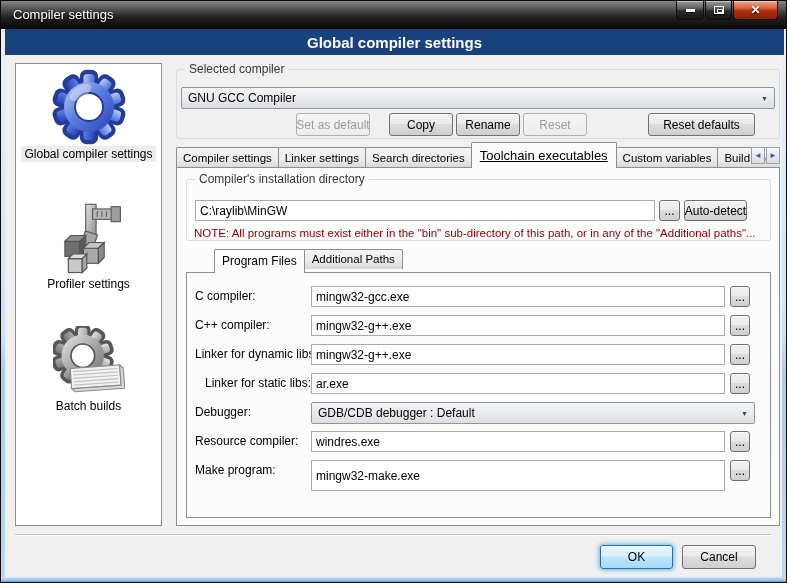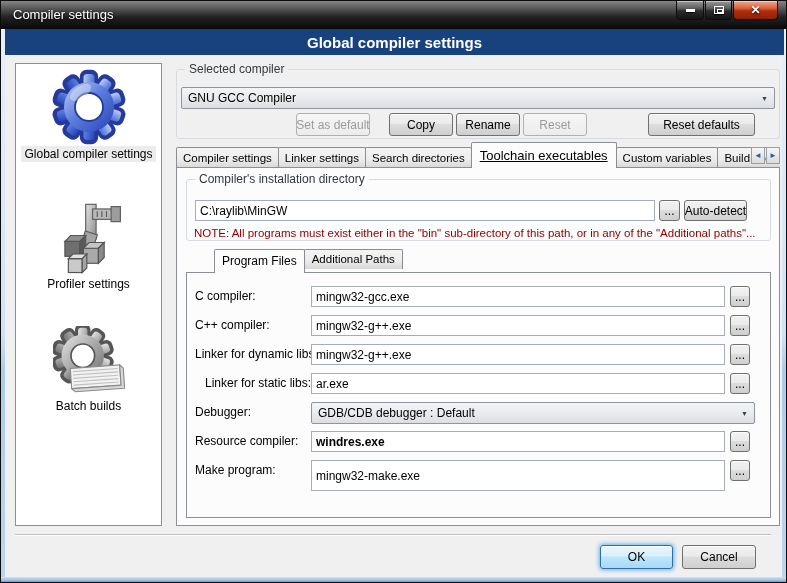--- a/index.html
+++ b/index.html
@@ -373,21 +373,21 @@
       <span>...</span>
     </div>
 
   <span class="field-label" style="left:194px; top:404px;">Debugger:</span>
   <div class="combo z6" style="left:310px; top:401px; width:444px; height:22px;">
     <span>GDB/CDB debugger : Default</span>
     <span class="arrow">▼</span>
   </div>
 
   <span class="field-label" style="left:194px; top:433px;">Resource compiler:</span>
-  <input class="tinput" style="left: 310px; top: 430px; width: 414px; height: 21px; z-index: 6; font-weight: bold;" value="windres.exe">
+  <input class="tinput" style="left: 310px; top: 430px; width: 414px; height: 21px; z-index: 6;" value="windres.exe">
   <div class="btn z6" style="left:729px; top:430px; width:20px; height:21px;">
       <span>...</span>
     </div>
 
   <span class="field-label" style="left:194px; top:462px;">Make program:</span>
   <input class="tinput" style="left: 310px; top: 459px; width: 414px; height: 31px; z-index: 6;" value="mingw32-make.exe">
   <div class="btn z6" style="left:729px; top:459px; width:20px; height:21px;">
       <span>...</span>
     </div>
 

